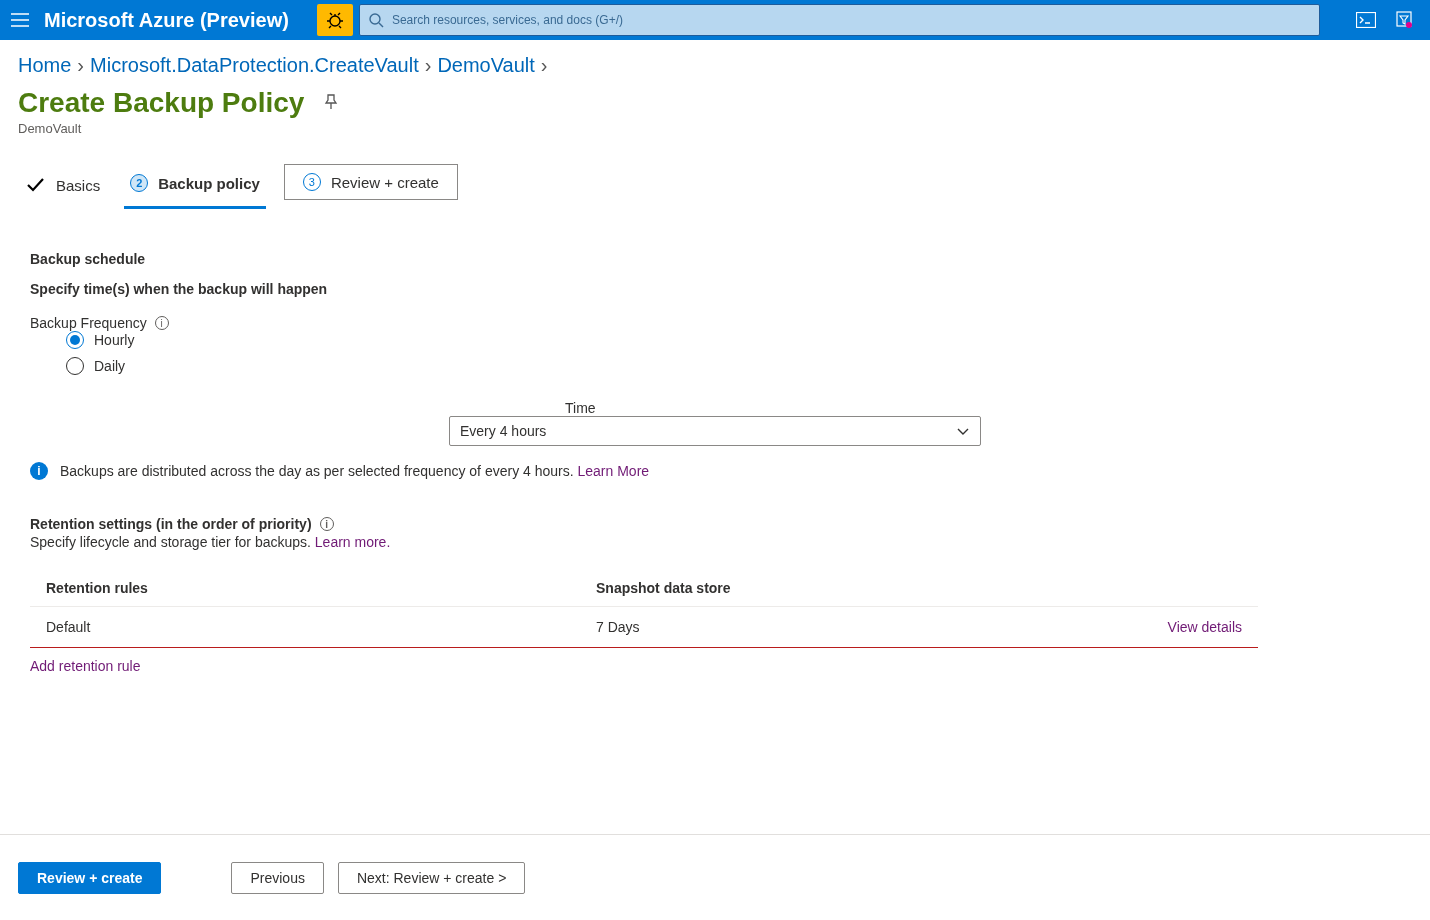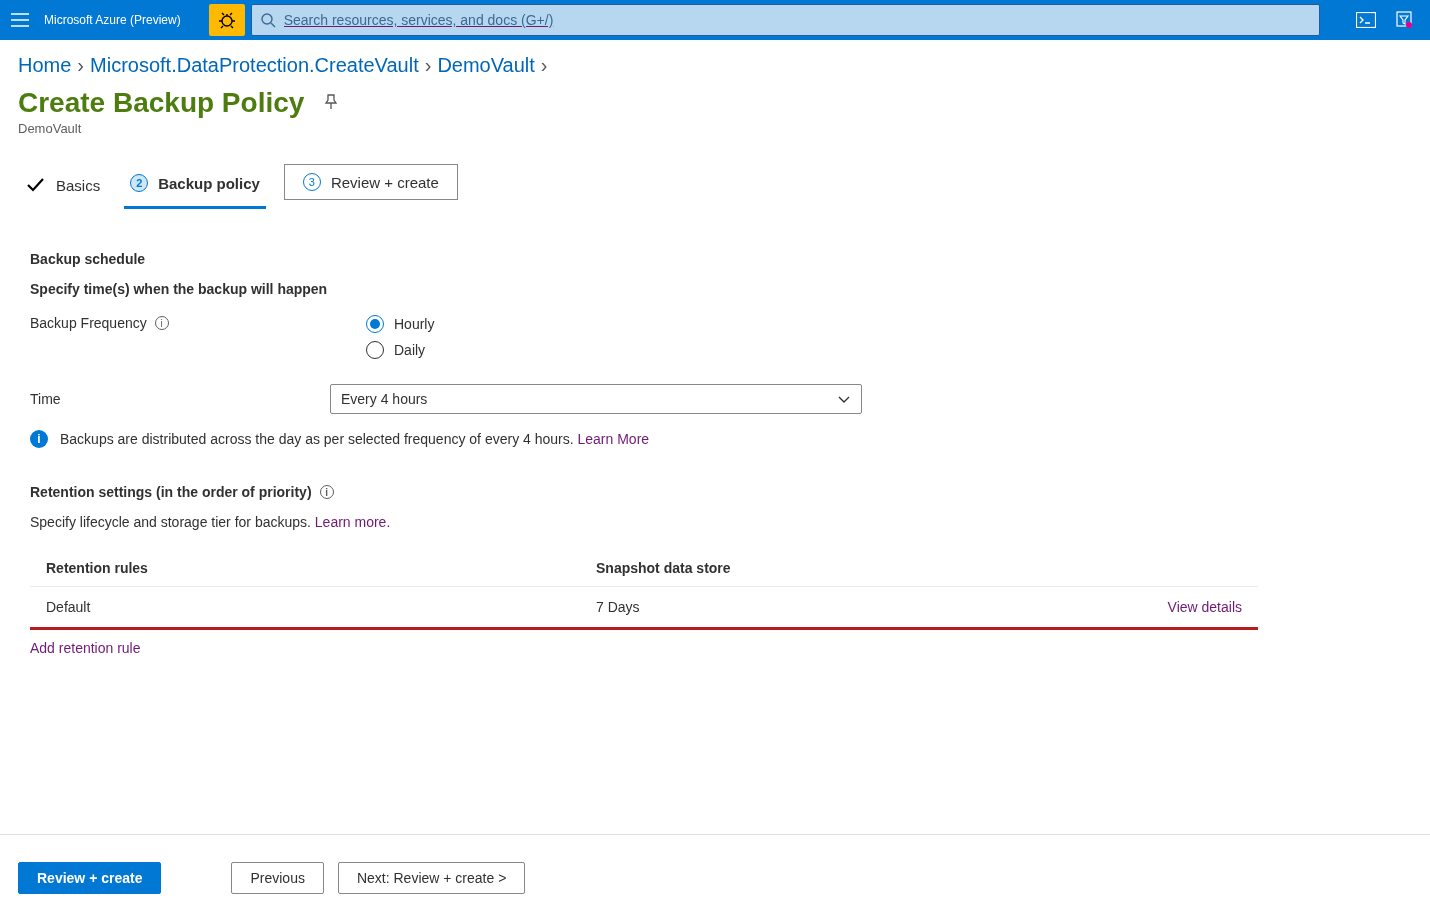--- a/index.html
+++ b/index.html
@@ -1,24 +1,24 @@
 <!DOCTYPE html>
 <html><head>
 <meta charset="utf-8">
 <style>
   * { box-sizing: border-box; margin: 0; padding: 0; font-family: "Segoe UI", Arial, sans-serif; }
   html, body { width: 1430px; height: 920px; background: #fff; overflow: hidden; }
 
   
   .topbar { height: 40px; background: #0078d4; display: flex; align-items: center; color: #fff; }
   .hamburger { width: 40px; height: 40px; display:flex; align-items:center; justify-content:center; cursor:pointer; }
-  .brand { font-size: 12px; font-weight: 400; padding: 0 28px 0 4px; white-space: nowrap; }
+  .brand { font-size: 20px; font-weight: 700; padding: 0 28px 0 4px; white-space: nowrap; }
   .bug-btn { width: 36px; height: 32px; background:#ffb900; border-radius:2px; display:flex; align-items:center; justify-content:center; margin-right:6px; cursor:pointer; }
   .search-wrap { flex: 1; height: 32px; display:flex; align-items:center; background:#b7d7f0; border:1px solid #1e5c9b; border-radius:2px; margin-right:20px; padding:0 8px; cursor:text; }
-  .search-wrap input { flex:1; background:transparent; border:none; outline:none; font-size:14px; color:#701a75;text-decoration:underline; }
+  .search-wrap input { flex:1; background:transparent; border:none; outline:none; font-size:12px; color:#701a75; }
   .search-wrap input::placeholder { color:#3a6a93; }
   .top-icons { display:flex; align-items:center; gap:14px; padding:0 14px; }
   .top-icon { width:24px; height:24px; display:flex; align-items:center; justify-content:center; cursor:pointer; }
 
   
   .breadcrumb { padding: 14px 18px 6px; font-size:20px; color:#0067b8; display:flex; align-items:center; gap:6px; }
   .breadcrumb a { color:#0067b8; text-decoration:none; cursor:pointer; }
   .breadcrumb .sep { color:#555; }
 
   
@@ -34,42 +34,42 @@
   .tab.done .check { width:22px; height:22px; display:flex; align-items:center; justify-content:center; color:#000; }
   .tab.active { font-weight:600; border-bottom-color:#0078d4; }
   .tab.active .step-badge { background:#cfe6f7; }
   .tab.review { border:1px solid #8a8886; padding:8px 18px; border-radius:0; border-bottom:1px solid #8a8886; }
 
   
   .content { padding: 30px 30px 0; font-size:14px; color:#323130; }
   .section-title { font-weight:600; margin-bottom:14px;margin-top:8px; }
   .section-sub { font-weight:600; margin-bottom:18px; }
 
-  .form-row { display:flex; align-items:center; margin-bottom:14px; }
+  .form-row { display:flex; align-items:center; margin-bottom:14px;flex-direction:column; }
   .form-label { width:300px; display:flex; align-items:center; gap:8px; color:#323130; }
   .info-icon-sm { width:14px; height:14px; border:1px solid #605e5c; border-radius:50%; font-size:10px; color:#605e5c; display:inline-flex; align-items:center; justify-content:center; cursor:pointer; }
 
   .radio-group { display:flex; flex-direction:column; gap:8px; }
   .radio-opt { display:flex; align-items:center; gap:10px; cursor:pointer;margin-left:36px; }
   .radio-circle { width:18px; height:18px; border:1px solid #323130; border-radius:50%; display:flex; align-items:center; justify-content:center; }
   .radio-opt.selected .radio-circle { border-color:#0078d4; }
   .radio-opt.selected .radio-circle::after { content:""; width:10px; height:10px; background:#0078d4; border-radius:50%; }
 
   .select { width:532px; height:30px; border:1px solid #8a8886; border-radius:2px; display:flex; align-items:center; justify-content:space-between; padding:0 10px; cursor:pointer; }
 
   .info-banner { display:flex; align-items:center; gap:12px; margin-top:16px; margin-bottom:36px; }
   .info-banner .info-dot { width:18px; height:18px; background:#0078d4; color:#fff; border-radius:50%; font-size:12px; font-weight:700; display:flex; align-items:center; justify-content:center; }
   .link { color:#701a75; text-decoration:none; cursor:pointer; }
 
-  .retention-heading { font-weight:600; display:flex; align-items:center; gap:8px; margin-bottom:14px; }
+  .retention-heading { font-weight:600; display:flex; align-items:center; gap:8px; margin-bottom:2px; }
   .retention-sub { margin-bottom:20px; }
 
   table.rules { width:1228px; border-collapse:collapse; font-size:14px; }
   table.rules th { text-align:left; font-weight:600; padding:10px 16px; border-bottom:1px solid #edebe9; }
-  table.rules td { padding:12px 16px; border-bottom:3px solid #b91c1c; }
+  table.rules td { padding:12px 16px; border-bottom:1px solid #b91c1c; }
   table.rules td.actions { text-align:right; }
 
   .add-rule { margin-top:10px; }
 
   
   .footer { position:absolute; bottom:0; left:0; right:0; height:86px; border-top:1px solid #e1dfdd; background:#fff; display:flex; align-items:center; padding:0 18px; gap:70px; }
   .btn { height:32px; padding:0 18px; font-size:14px; border-radius:2px; cursor:pointer; display:flex; align-items:center; }
   .btn.primary { background:#0078d4; color:#fff; border:1px solid #0078d4; font-weight:600; }
   .btn.secondary { background:#fff; color:#323130; border:1px solid #8a8886; }
   .footer-right { display:flex; gap:14px; }

